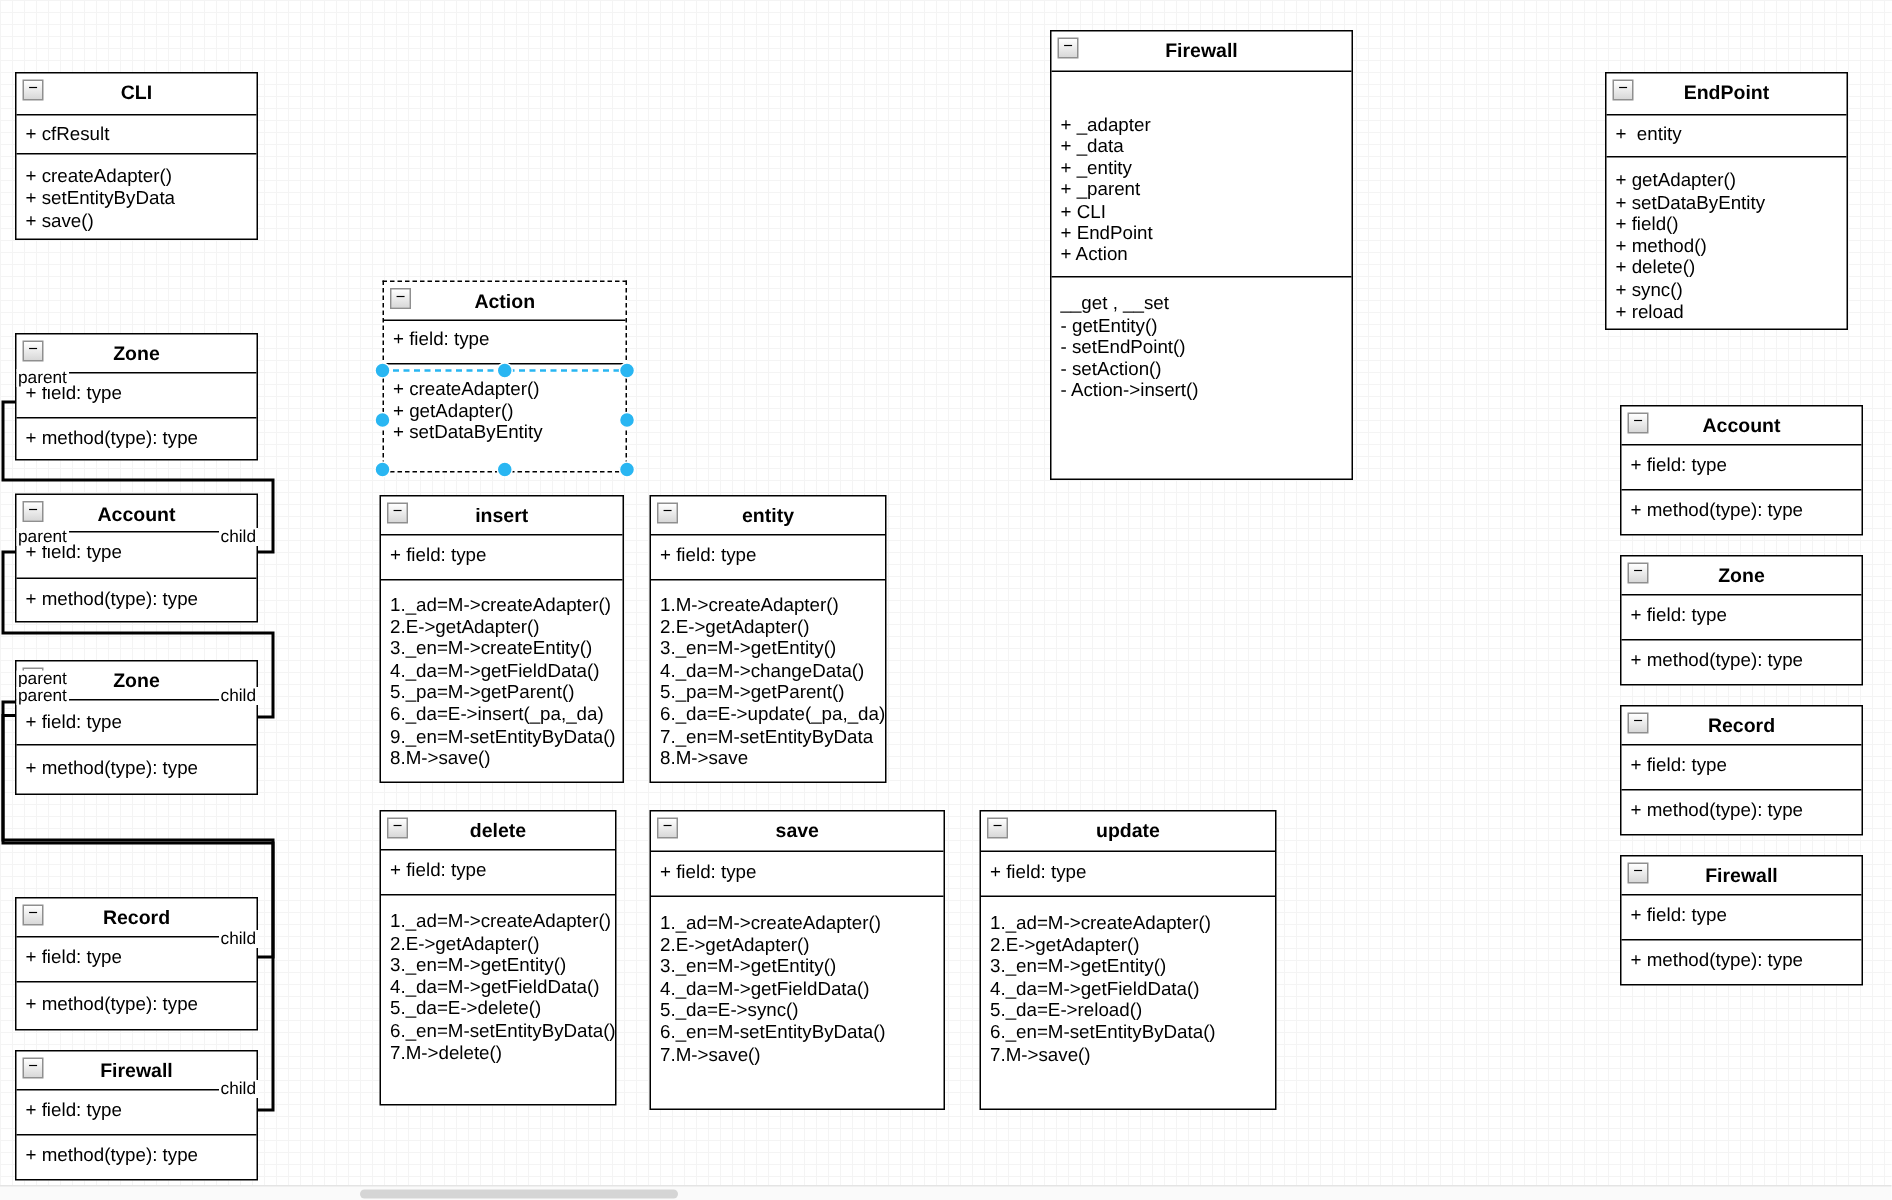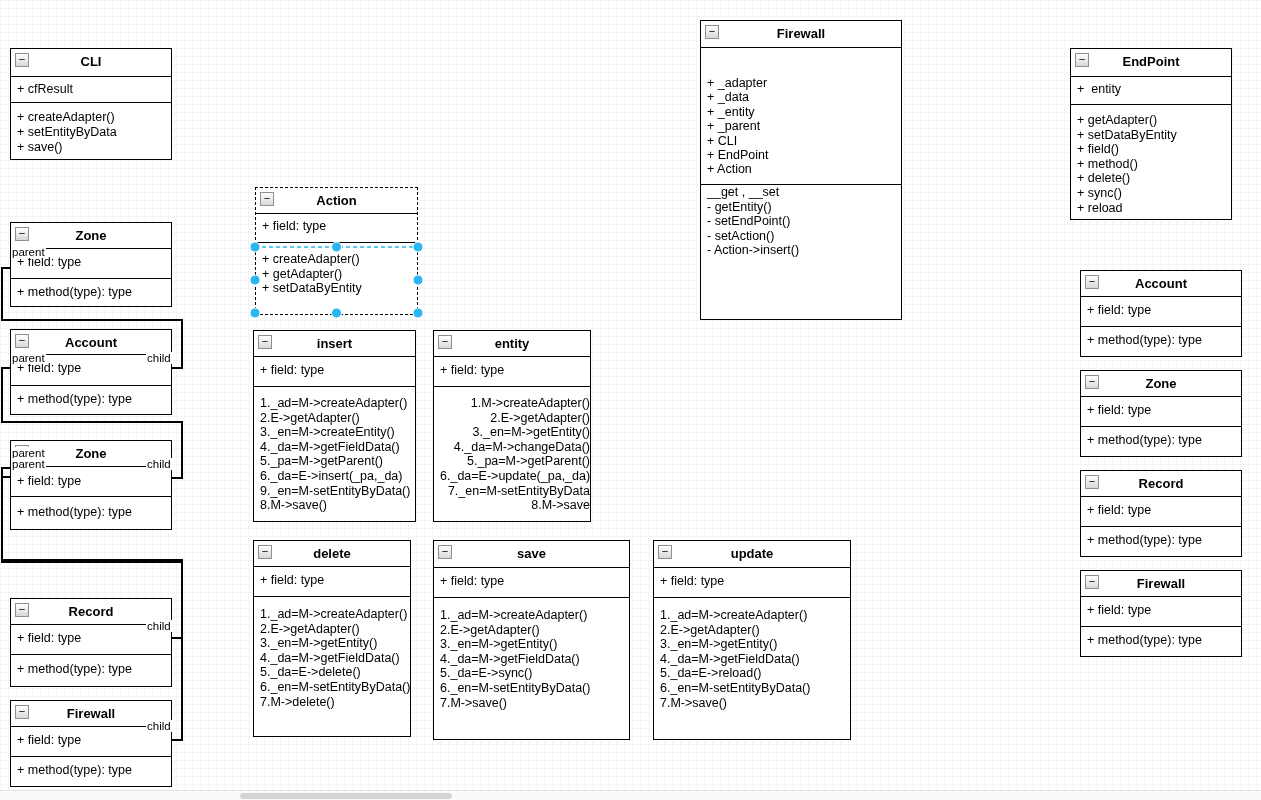--- a/index.html
+++ b/index.html
@@ -167,21 +167,21 @@
       </div>
     </div>
     <div class="uml-class" style="left: 433px; top: 330px; width: 158px;">
       <div class="title-bar" style="height: 25px;">
         <div class="collapse">−</div>
         <div class="title-text">entity</div>
       </div>
       <div class="section" style="height: 30px; padding-top: 6px; line-height: 15px;">
         <div class="line">+ field: type</div>
       </div>
-      <div class="section" style="height: 135px; padding-top: 9px; line-height: 14.6px; text-align: right;">
+      <div class="section" style="height: 135px; padding-top: 9px; line-height: 14.6px;">
         <div class="line">1.M-&gt;createAdapter()</div>
         <div class="line">2.E-&gt;getAdapter()</div>
         <div class="line">3._en=M-&gt;getEntity()</div>
         <div class="line">4._da=M-&gt;changeData()</div>
         <div class="line">5._pa=M-&gt;getParent()</div>
         <div class="line">6._da=E-&gt;update(_pa,_da)</div>
         <div class="line">7._en=M-setEntityByData</div>
         <div class="line">8.M-&gt;save</div>
       </div>
     </div>
@@ -246,21 +246,21 @@
       </div>
       <div class="section" style="height: 137px; padding-top: 28px; line-height: 14.4px;">
         <div class="line">+ _adapter</div>
         <div class="line">+ _data</div>
         <div class="line">+ _entity</div>
         <div class="line">+ _parent</div>
         <div class="line">+ CLI</div>
         <div class="line">+ EndPoint</div>
         <div class="line">+ Action</div>
       </div>
-      <div class="section" style="height: 135px; line-height: 14.5px;">
+      <div class="section" style="height: 135px; padding-top: 10px; line-height: 14.5px;">
         <div class="line">__get , __set</div>
         <div class="line">- getEntity()</div>
         <div class="line">- setEndPoint()</div>
         <div class="line">- setAction()</div>
         <div class="line">- Action-&gt;insert()</div>
       </div>
     </div>
     <div class="uml-class" style="left: 1070px; top: 48px; width: 162px;">
       <div class="title-bar" style="height: 27px;">
         <div class="collapse">−</div>

